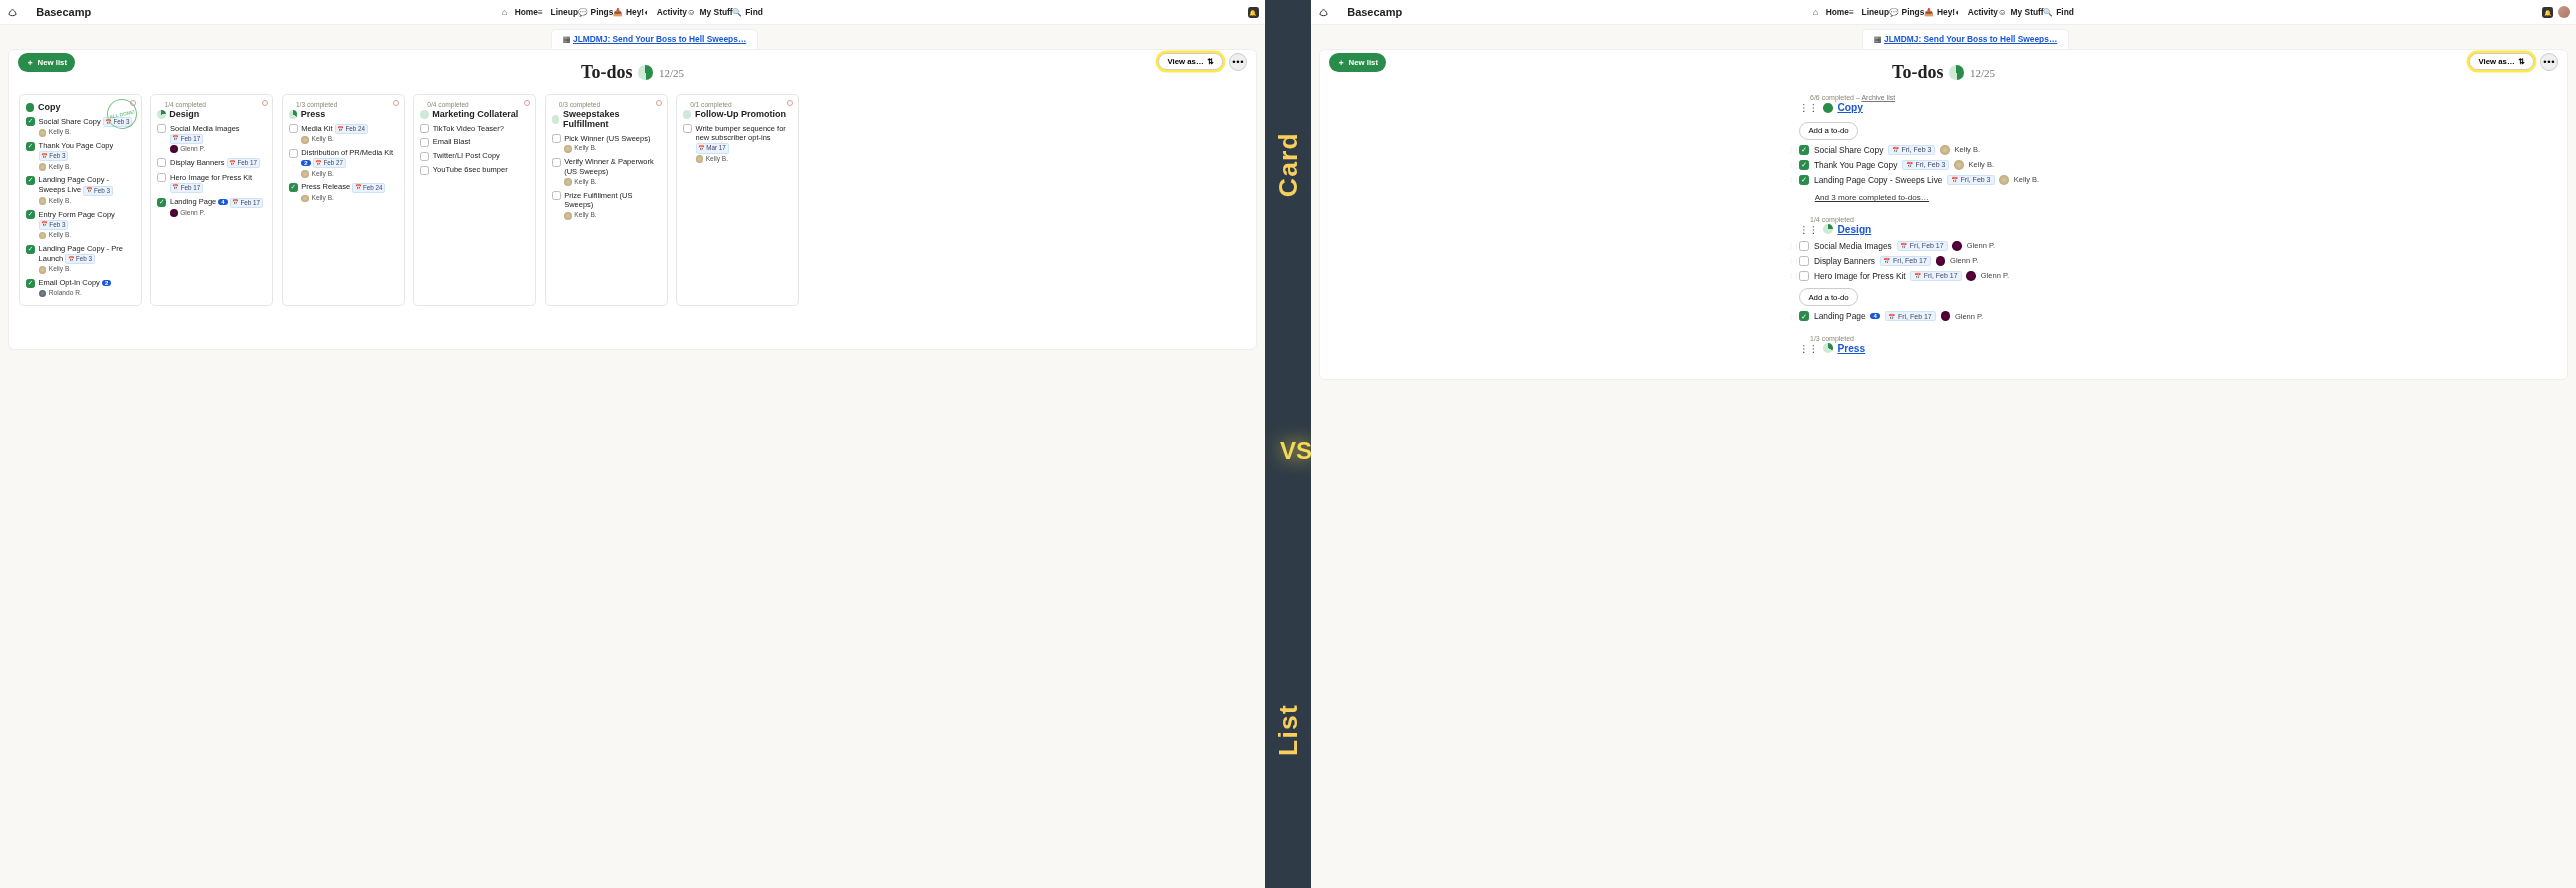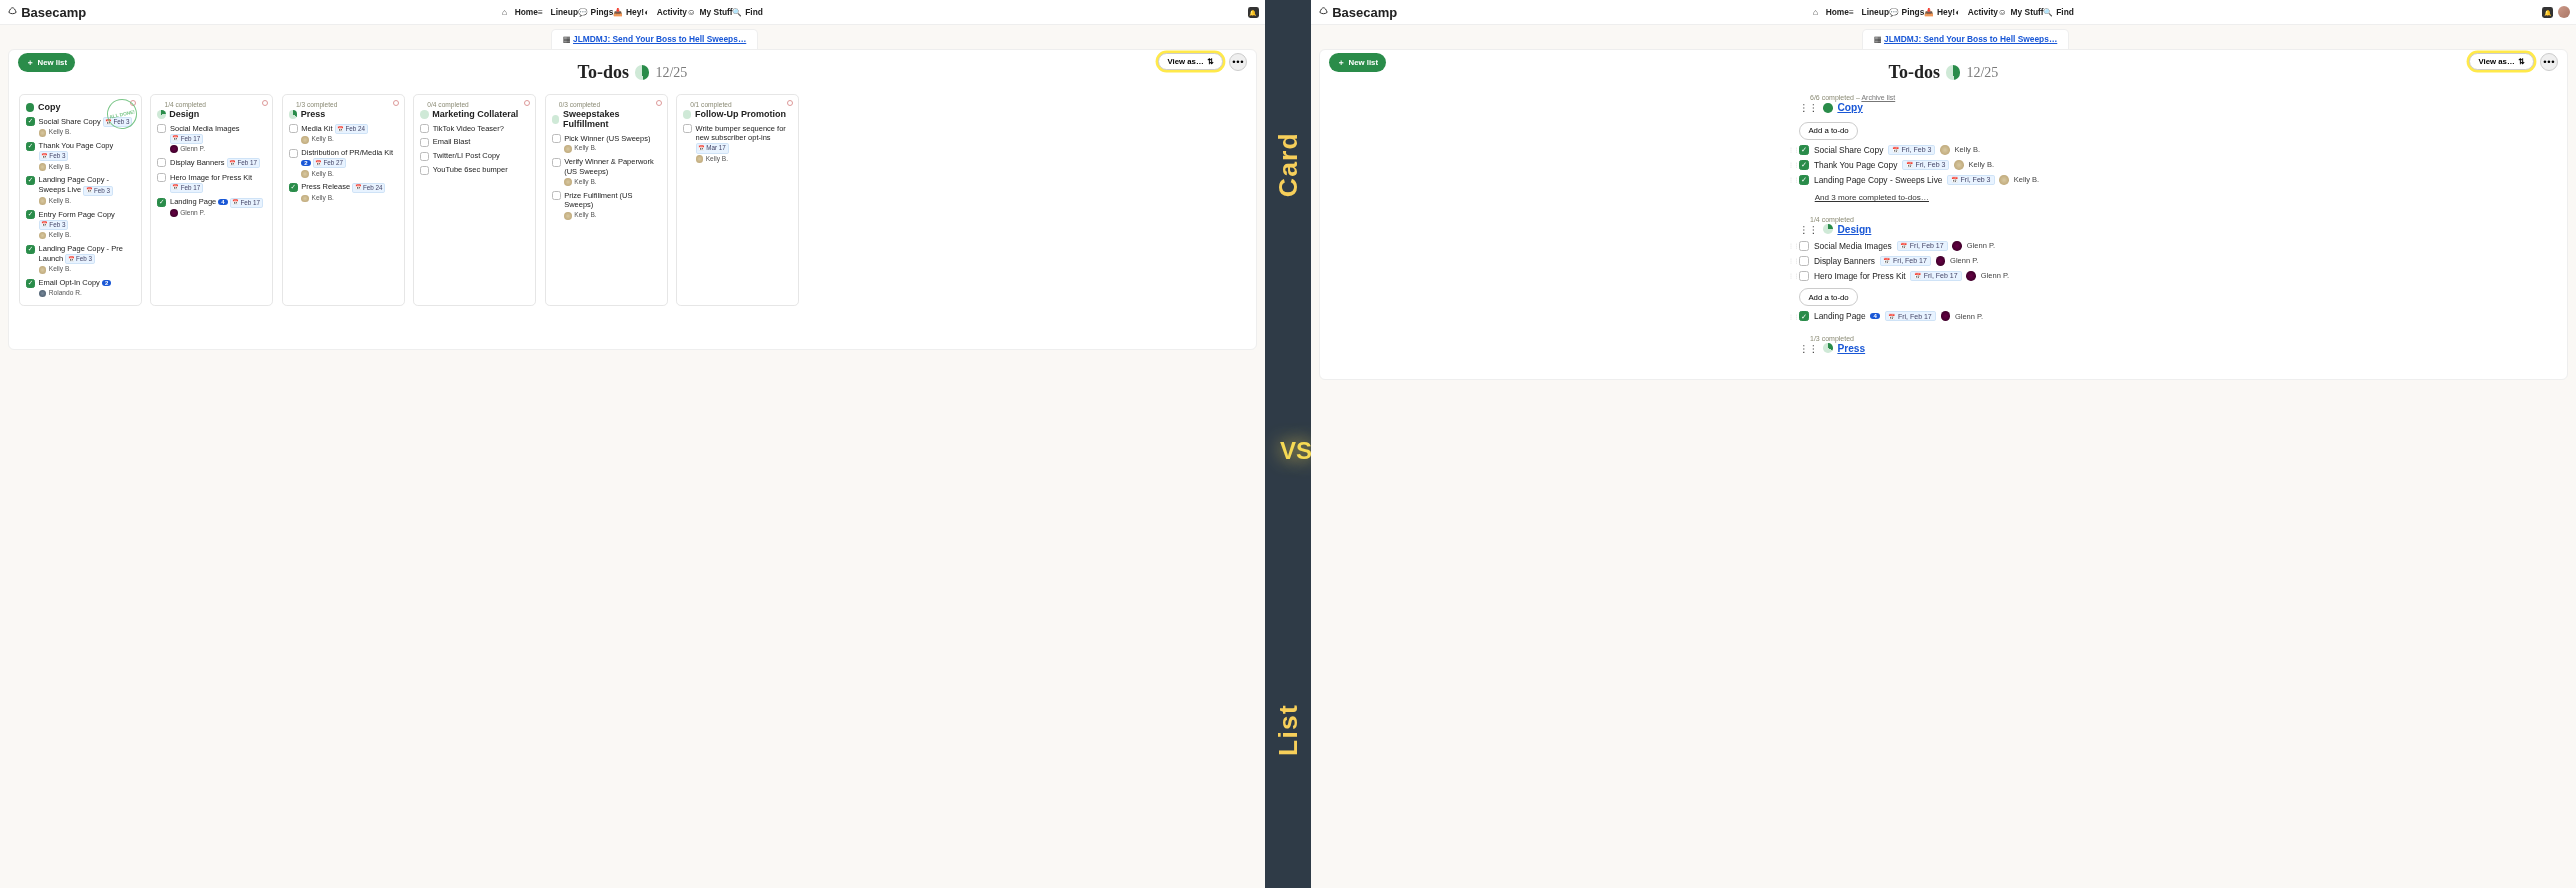--- a/index.html
+++ b/index.html
@@ -7,41 +7,41 @@
   a { text-decoration: none; color: inherit; }
 
   .stage { display: flex; flex-direction: row; width: 100%; min-height: 100vh; }
   .pane { flex: 1; position: relative; background: #faf8f5; overflow: hidden; }
   .divider { width: 46px; background: #2f3b47; position: relative; display: flex; flex-direction: column; align-items: center; justify-content: space-around; padding: 12px 0; color: #f7cf5a; font-weight: 800; }
   .divider .vword { writing-mode: vertical-rl; transform: rotate(180deg); font-size: 26.5px; letter-spacing: 1.2px; text-align: center; }
   .divider .vs { font-size: 24px; font-weight: 900; color: #f6da54; text-shadow: 0 0 18px #f6da54; transform: none; margin-left: 16px; }
 
   
   .topnav { display: flex; align-items: center; justify-content: center; height: 25px; background: #fff; border-bottom: 0.6px solid #eee; position: relative; }
-  .logo { position: absolute; left: 7.2px; display: flex; align-items: flex-start; gap: 3px; font-weight: 700; font-size: 13px; }
+  .logo { position: absolute; left: 7.2px; display: flex; align-items: center; gap: 18px; font-weight: 700; font-size: 11px; }
   .logo svg { width: 11px; height: 11px; }
   .navitems { display: flex; gap: 0; }
   .navitem { display: flex; align-items: center; gap: 3px; font-size: 8.4px; font-weight: 600; color: #222; }
   .navitem svg, .navitem .ico { width: 9.6px; height: 9.6px; }
   .navright { position: absolute; right: 6px; display: flex; align-items: center; gap: 4.8px; }
   .avatar { width: 12px; height: 12px; border-radius: 50%; background: linear-gradient(135deg,#c98,#a76); display:inline-block; }
   .notif { width: 11px; height: 11px; border-radius: 2.4px; background: #333; color:#fff; font-size:6px; display:flex; align-items:center; justify-content:center; }
 
   
   .crumb-wrap { display:flex; justify-content:center; margin-top: 3.6px; margin-left: 44px; }
   .crumb { background:#fff; border:0.6px solid #eee; border-bottom:none; border-radius: 4.8px 4.8px 0 0; padding: 4.8px 11px; font-size: 8.4px; }
   .crumb a { color:#1957d6; font-weight:700; text-decoration: underline; }
 
   
   .sheet { background:#fff; border:0.6px solid #eee; border-radius: 6px; margin: 0 8.4px 12px 8.4px; padding: 8.4px 6px 12px 6px; min-height: 301px; position:relative; }
   .sheet-head { display:flex; align-items:flex-start; justify-content:center; position:relative; padding: 3.6px 0 11px 0; font-family: Liberation Serif, serif; }
   .title-wrap { display:flex; align-items:center; gap:6px; }
   .title-wrap .pie { width:14.5px; height:14.5px; border-radius:50%; background: conic-gradient(#2a8c4a 0 172deg, #cfe9d7 172deg 360deg); }
   .title { font-size: 18px; font-weight: 800; }
-  .counter { font-size: 14px; color:#7a7a7a; }
+  .counter { font-size: 11px; color:#7a7a7a; }
   .newlist { position:absolute; left:8.4px; top:2.4px; background:#2a8c4a; color:#fff; font-weight:700; border:none; border-radius: 11px; padding:4.2px 8.4px; font-size:7.8px; display:flex; align-items:center; gap:3.6px; cursor:pointer; }
   .head-actions { position:absolute; right:8.4px; top:2.4px; display:flex; align-items:center; gap:6px; }
   .viewas { background:#fff; border:0.6px solid #ccc; border-radius: 11px; padding:3px 8.4px; font-size:7.8px; font-weight:600; display:flex; align-items:center; gap:3.6px; box-shadow: 0 0 0 2.4px #ffe94a; cursor:pointer; }
   .dots { width:18px; height:18px; border:0.6px solid #ccc; border-radius:50%; display:flex; align-items:center; justify-content:center; font-size:9.6px; cursor:pointer; letter-spacing:0.6px; }
 
   
   .board { display:flex; flex-wrap:wrap; gap:8.4px; padding: 0 3.6px; }
   .card { width: 123px; border:0.6px solid #e6e6e6; border-radius: 4.8px; padding: 6px 6px 7.2px 6px; position:relative; background:#fff; }
   .card .status-dot { position:absolute; top:4.8px; right:4.8px; width:6px; height:6px; border:0.6px solid #d99; border-radius:50%; }
   .card .completed-note { font-size:6.6px; color:#8a8a74; margin-left: 7.2px; }

